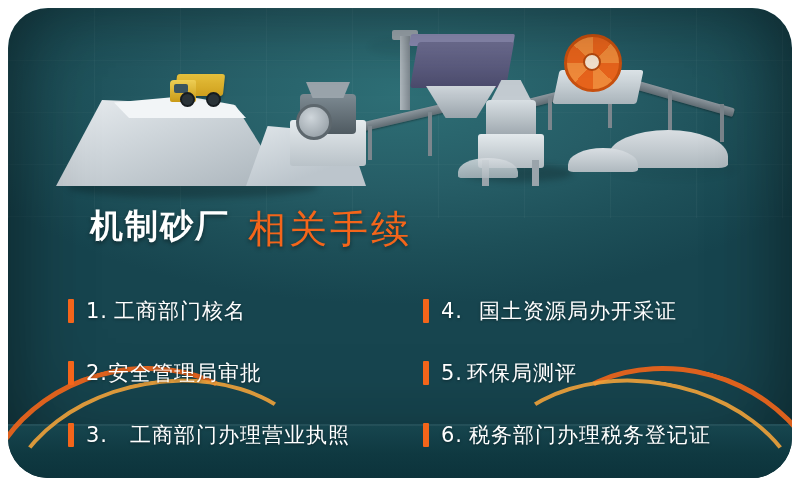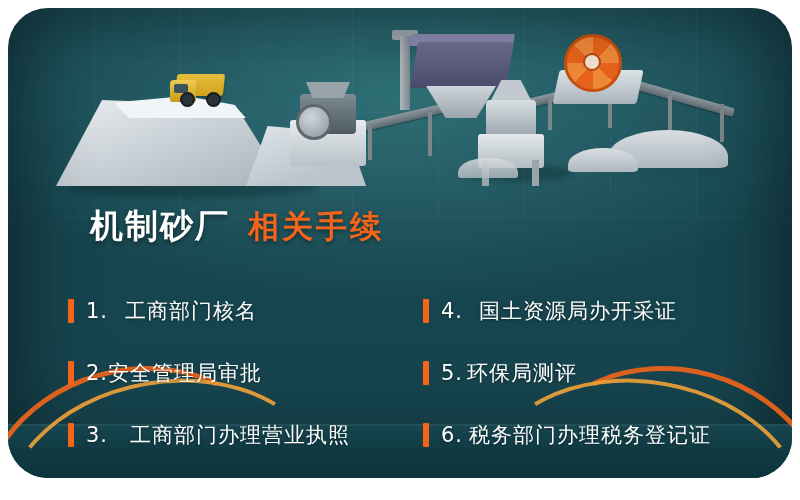--- a/index.html
+++ b/index.html
@@ -37,24 +37,24 @@
       border:4px solid #f0a23a;border-color:#f0a23a transparent transparent transparent;
       transform:rotate(-10deg);opacity:.9;}
   .arcR{position:absolute;right:-40px;bottom:-150px;width:300px;height:250px;border-radius:50%;
       border:5px solid #e8641c;border-color:#e8641c transparent transparent transparent;
       transform:rotate(16deg);opacity:.95;}
   .arcR2{position:absolute;right:-20px;bottom:-160px;width:330px;height:250px;border-radius:50%;
       border:4px solid #f0a23a;border-color:#f0a23a transparent transparent transparent;
       transform:rotate(10deg);opacity:.9;}
 
   
-  .title{position:absolute;left:82px;top:196px;display:flex;align-items:center;gap:18px;}
+  .title{position:absolute;left:82px;top:196px;display:flex;align-items:flex-start;gap:18px;}
   .title .t1{color:#ffffff;font-size:33px;font-weight:bold;letter-spacing:2px;
       text-shadow:0 2px 4px rgba(0,0,0,.45);}
-  .title .t2{color:#f4651a;font-size:31px;font-weight:bold;letter-spacing:3px;
+  .title .t2{color:#f4651a;font-size:38px;font-weight:normal;letter-spacing:3px;
       text-shadow:0 2px 4px rgba(0,0,0,.45);}
 
   
   .list{position:absolute;left:60px;top:272px;width:690px;
      display:grid;grid-template-columns:355px 335px;grid-auto-rows:62px;}
   .item{display:flex;align-items:center;}
   .bar{width:6px;height:24px;background:#f4651a;margin-right:12px;border-radius:1px;flex:0 0 auto;}
   .itext{color:#ffffff;font-size:21px;letter-spacing:1px;text-shadow:0 1px 3px rgba(0,0,0,.4);white-space:nowrap;}
 
   
@@ -191,21 +191,21 @@
 
     <div class="title">
       <span class="t1">机制砂厂</span>
       <span class="t2">相关手续</span>
     </div>
 
     <div class="list">
       <div class="item">
         <span class="bar"></span>
         <span class="itext">1.</span>
-        <span class="itext" style="margin-left:17px">工商部门核名</span>
+        <span class="itext" style="margin-left:6px">工商部门核名</span>
       </div>
       <div class="item">
         <span class="bar"></span>
         <span class="itext">4.</span>
         <span class="itext" style="margin-left:16px">国土资源局办开采证</span>
       </div>
       <div class="item">
         <span class="bar"></span>
         <span class="itext">2.</span>
         <span class="itext" style="">安全管理局审批</span>

